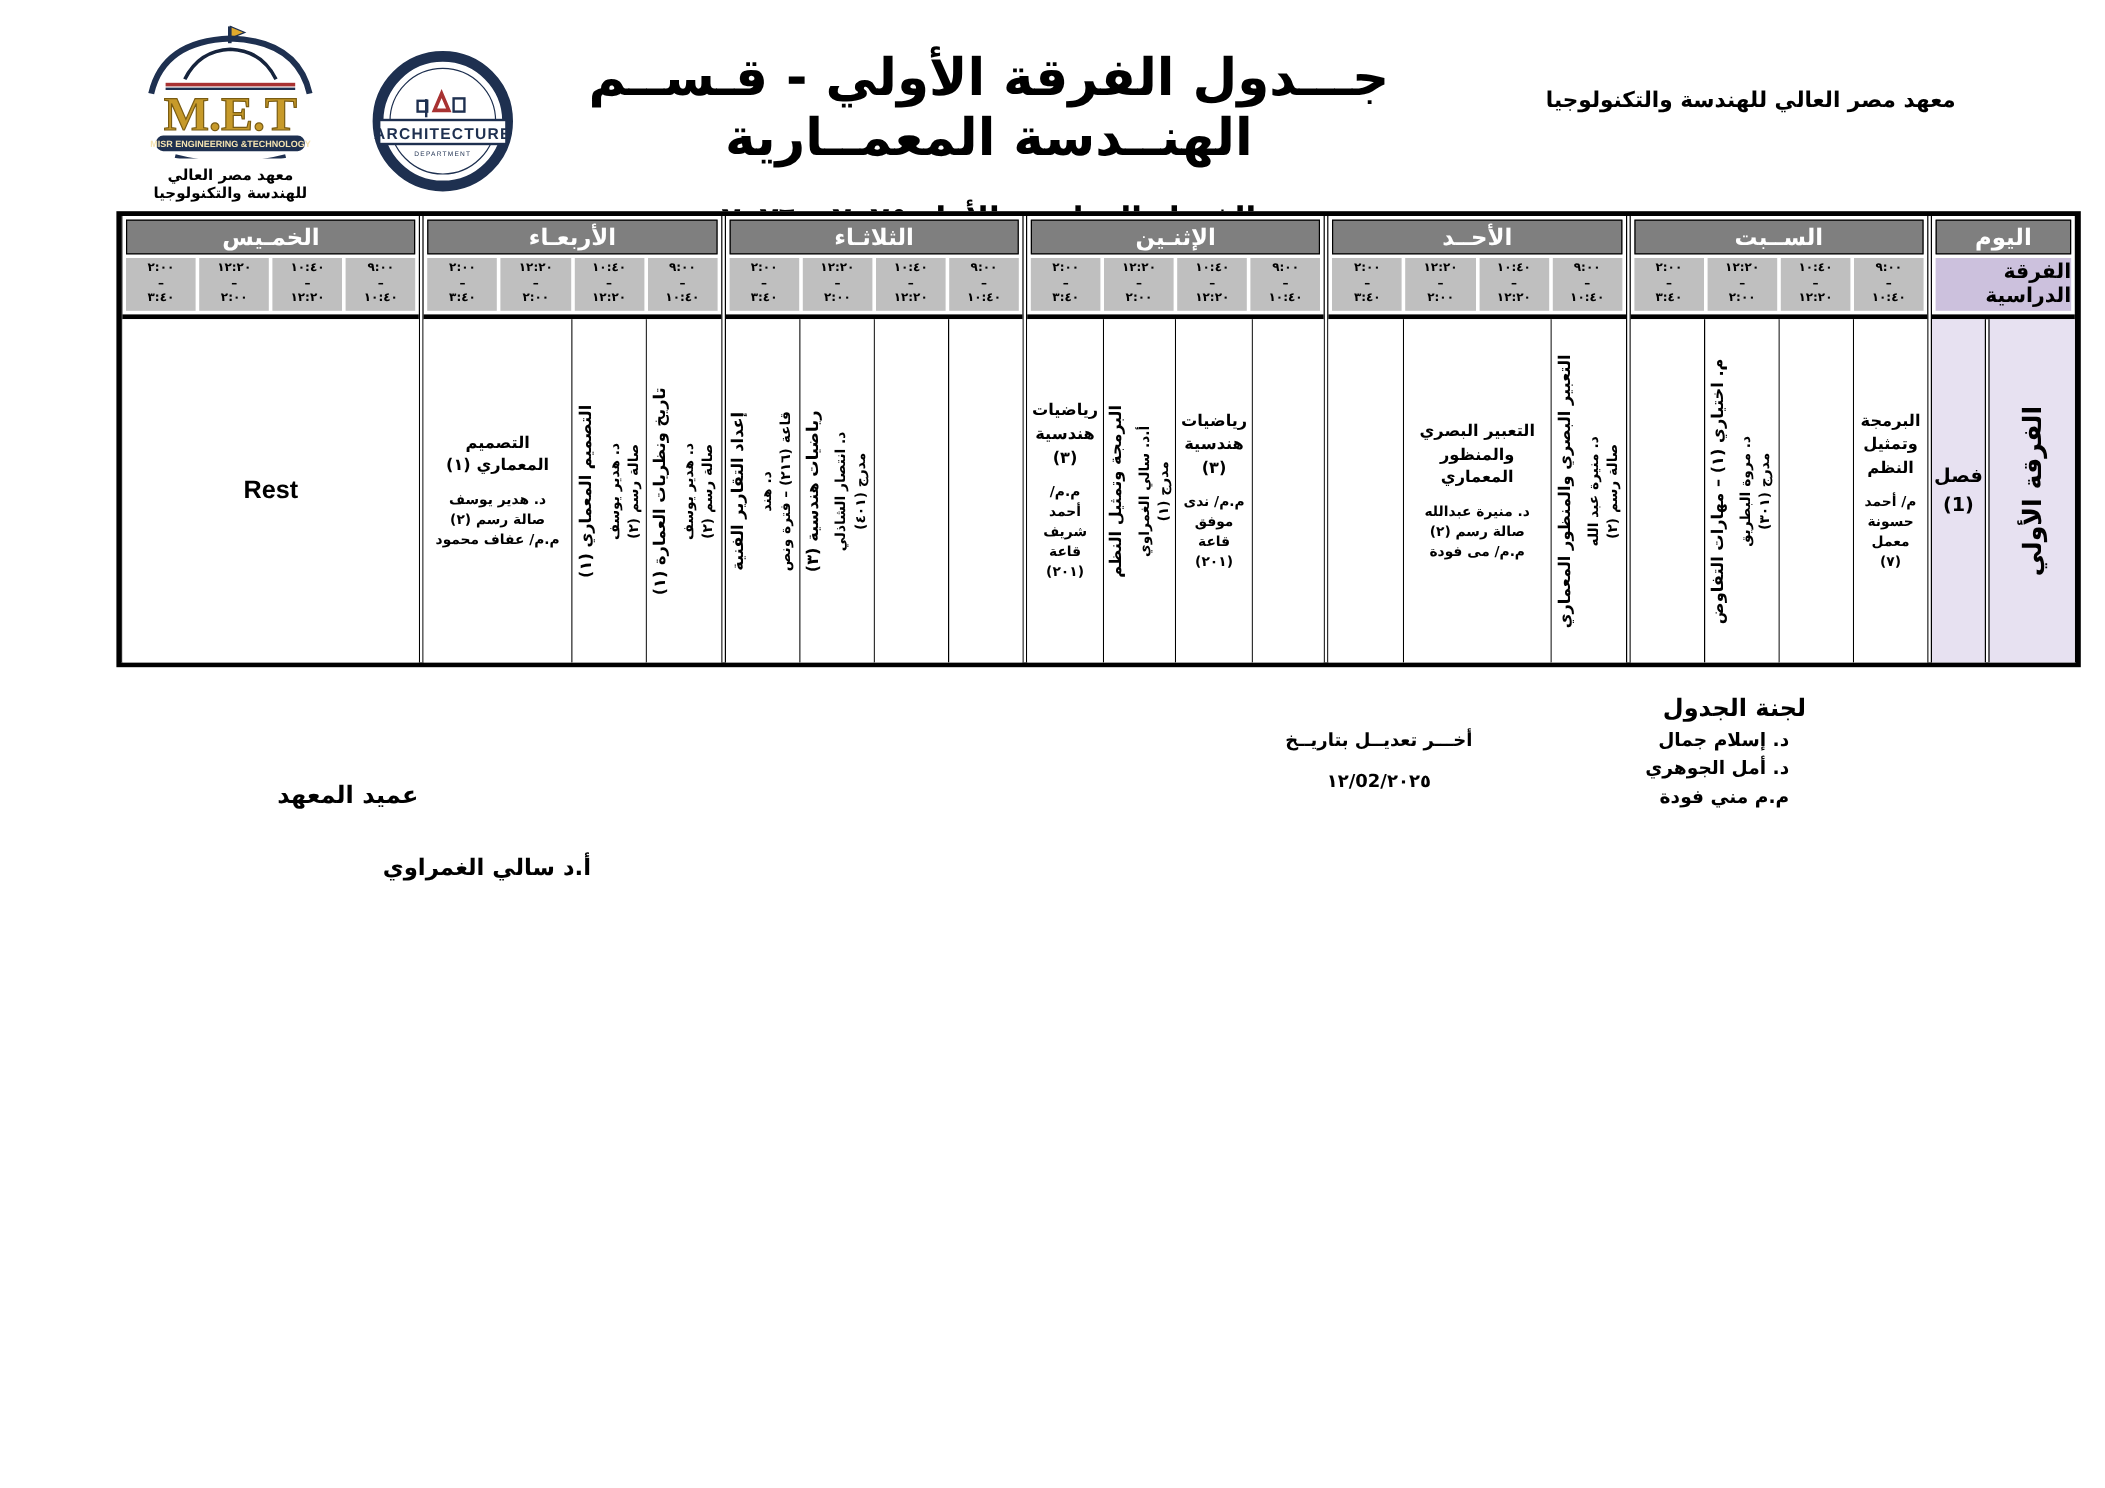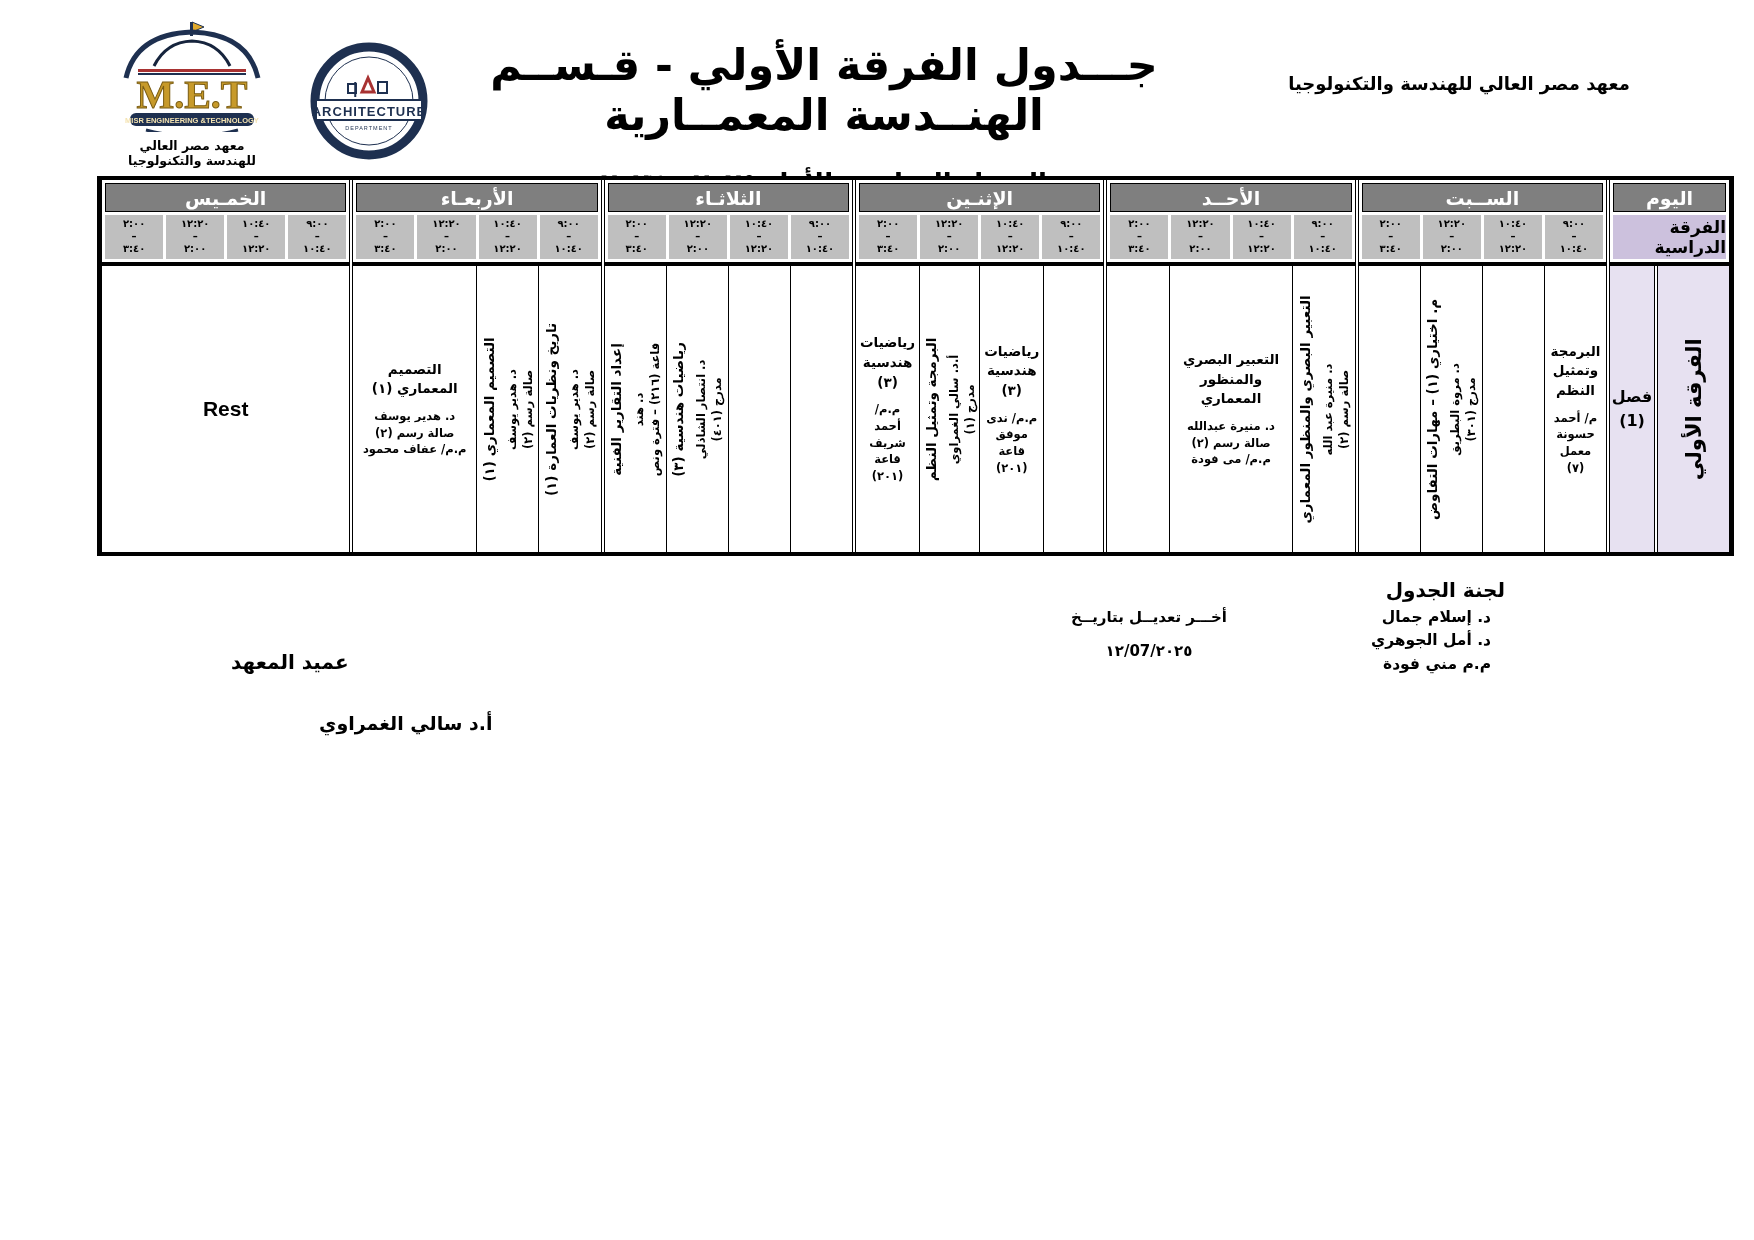--- a/index.html
+++ b/index.html
@@ -400,19 +400,19 @@
 
   <div class="committee">
     <div class="head">لجنة الجدول</div>
     <div class="name">د. إسلام جمال</div>
     <div class="name">د. أمل الجوهري</div>
     <div class="name">م.م مني فودة</div>
   </div>
 
   <div class="modified">
     <div class="lbl">أخـــر تعديــل بتاريــخ</div>
-    <div class="date">٢٠٢٥/07/١٢</div>
+    <div class="date">٢٠٢٥/02/١٢</div>
   </div>
 
   <div class="dean-title">عميد المعهد</div>
   <div class="dean-name">أ.د سالي الغمراوي</div>
 
 </div>
 
 </body></html>

